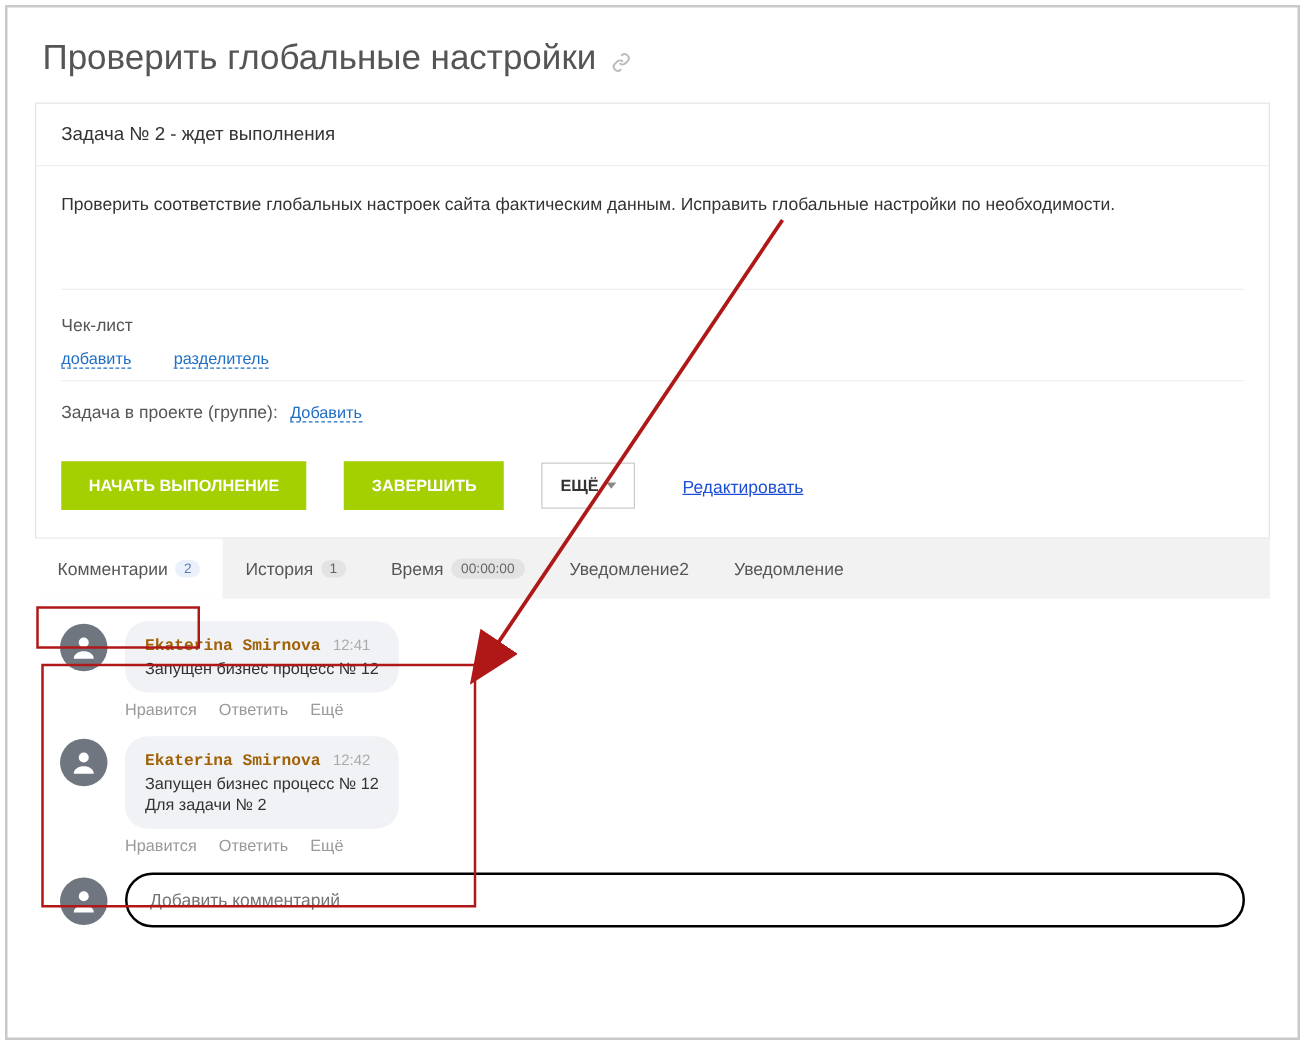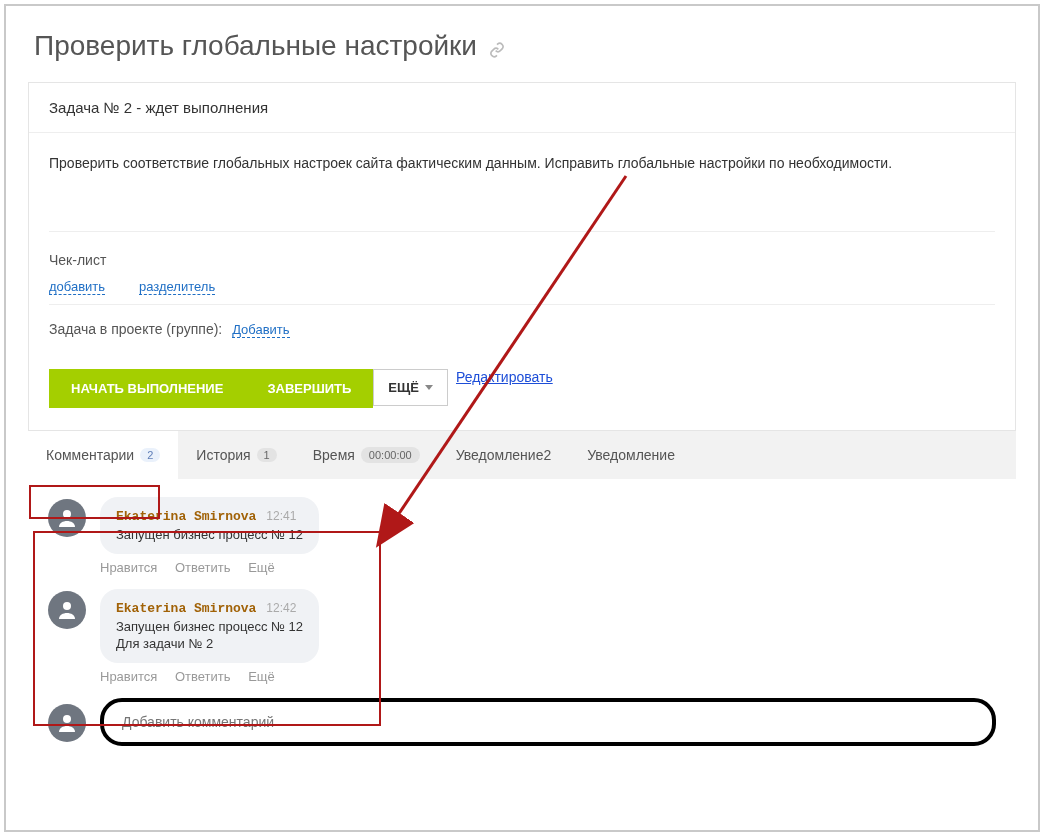--- a/index.html
+++ b/index.html
@@ -11,21 +11,21 @@
 .card { border: 1px solid #e5e5e5; margin: 0 22px; background: #fff; }
 .task-status { padding: 16px 20px; border-bottom: 1px solid #eee; color: #333; font-size: 15px; }
 .task-body { padding: 22px 20px 60px 20px; color: #333; font-size: 14px; }
 .divider { border-top: 1px solid #eee; margin: 0 20px; }
 .checklist { padding: 20px 20px 10px 20px; }
 .checklist-title { color: #555; font-size: 14px; margin-bottom: 10px; }
 .dashed-link { color: #1f6fc5; text-decoration: none; border-bottom: 1px dashed #1f6fc5; cursor: pointer; font-size: 13px; }
 .dashed-link + .dashed-link { margin-left: 30px; }
 .project-row { padding: 16px 20px 22px 20px; color: #555; font-size: 14px; }
 .project-row .dashed-link { margin-left: 6px; }
-.actions { padding: 10px 20px 22px 20px; display: flex; align-items: flex-start; gap: 0; }
+.actions { padding: 10px 20px 22px 20px; display: flex; align-items: center; gap: 30px; }
 .btn-green { background: #a4cf00; color: #fff; border: none; padding: 12px 22px; font-size: 13px; font-weight: bold; cursor: pointer; }
 .btn-outline { background: #fff; border: 1px solid #ccc; color: #333; padding: 10px 14px; font-size: 13px; font-weight: bold; cursor: pointer; display: inline-flex; align-items: center; gap: 6px; }
 .caret-down { width: 0; height: 0; border-left: 4px solid transparent; border-right: 4px solid transparent; border-top: 5px solid #888; }
 .edit-link { color: #1d4ed8; text-decoration: underline; cursor: pointer; font-size: 14px; margin-left: 8px; }
 .tabs-bar { background: #f2f2f2; margin: 0 22px; display: flex; align-items: center; height: 48px; padding: 0 0 0 0; }
 .tab { padding: 0 18px; height: 100%; display: inline-flex; align-items: center; color: #555; font-size: 14px; cursor: pointer; }
 .tab.active { background: #fff; }
 .badge { display: inline-block; background: #e3e3e3; border-radius: 10px; font-size: 11px; padding: 1px 7px; margin-left: 6px; color: #666; }
 .tab.active .badge { background: #eaf1fb; color: #5f7eb8; }
 .time-badge { background: #e3e3e3; border-radius: 10px; font-size: 11px; padding: 2px 8px; margin-left: 6px; color: #666; }
@@ -33,21 +33,21 @@
 .comment { display: flex; gap: 14px; margin-bottom: 6px; }
 .avatar { width: 38px; height: 38px; border-radius: 50%; background: #6f7680; display: flex; align-items: center; justify-content: center; flex-shrink: 0; margin-top: 2px; }
 .avatar svg { width: 24px; height: 24px; }
 .bubble { background: #f0f2f5; border-radius: 18px; padding: 10px 16px 10px 16px; display: inline-block; max-width: 260px; }
 .author { color: #a16207; font-weight: 600; font-size: 13px; display: inline; font-family: Liberation Mono, monospace; }
 .time { color: #aaa; font-size: 12px; margin-left: 6px; }
 .msg { color: #333; font-size: 13px; margin-top: 2px; line-height: 1.35; }
 .comment-actions { margin: 6px 0 14px 52px; font-size: 13px; color: #999; }
 .comment-actions span { margin-right: 14px; cursor: pointer; }
 .add-comment { display: flex; gap: 14px; align-items: center; margin-top: 8px; }
-.add-input { flex: 1; border: 4px solid #000000; border-radius: 22px; padding: 12px 18px; font-size: 14px; color: #888; background: #fff; outline: none; }
+.add-input { flex: 1; border: 2px solid #000000; border-radius: 22px; padding: 12px 18px; font-size: 14px; color: #888; background: #fff; outline: none; }
 .highlight-tab { position: absolute; border: 2px solid #b01818; pointer-events: none; }
 .highlight-comments { position: absolute; border: 2px solid #b01818; pointer-events: none; }
 .arrow-svg { position: absolute; pointer-events: none; }
 </style>
 </head>
 <body>
 
 <div class="frame">
 
   <div class="page-title-wrap">

